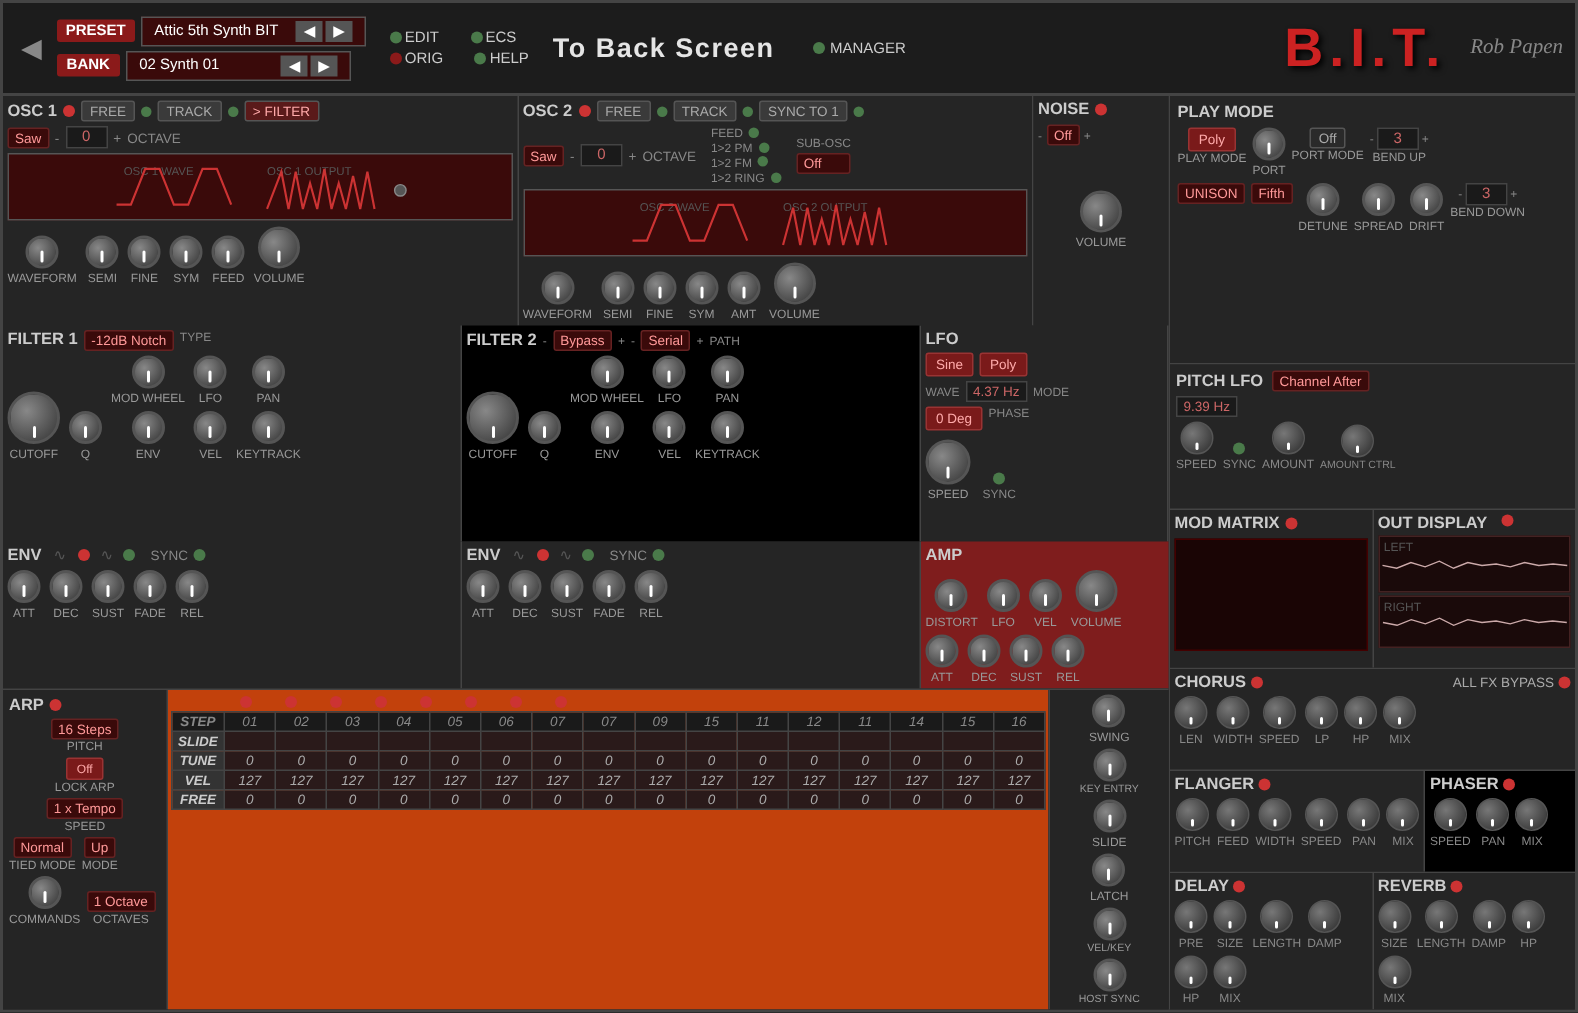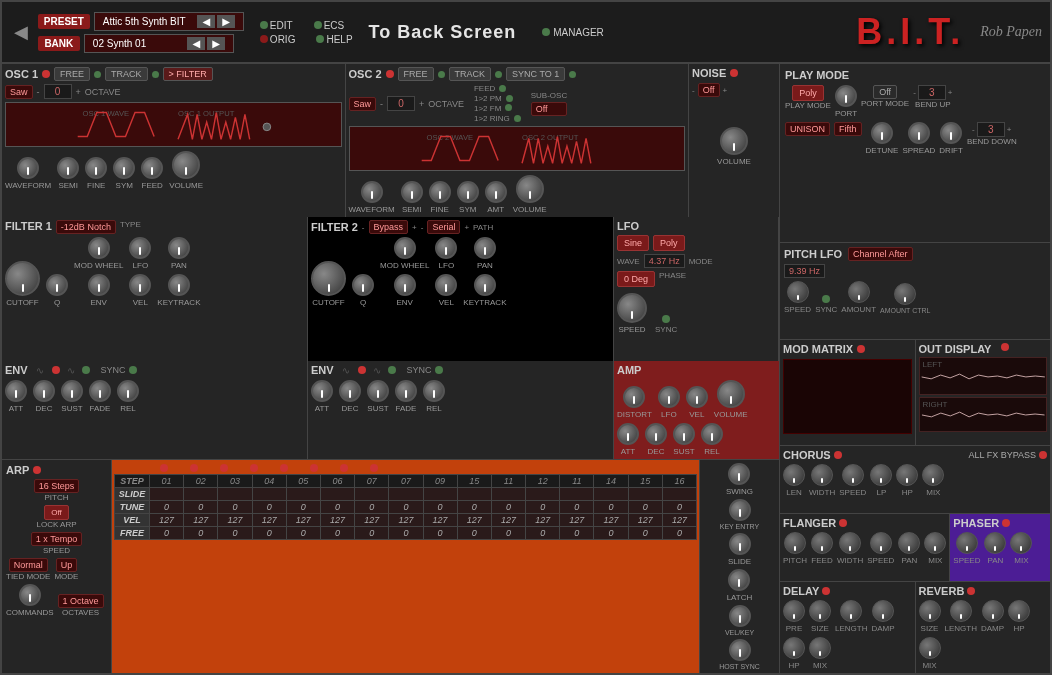--- a/index.html
+++ b/index.html
@@ -380,21 +380,21 @@
       height: 70px;
     }
     .flanger-section {
       flex: 1;
       background: #252525;
       border-right: 1px solid #444;
       padding: 3px;
     }
     .phaser-section {
       flex: 1;
-      background: #4c1d95;
+      background: #000000;
       padding: 3px;
     }
     .delay-reverb-section {
       display: flex;
       flex: 1;
     }
     .delay-section {
       flex: 1;
       background: #252525;
       border-right: 1px solid #444;

